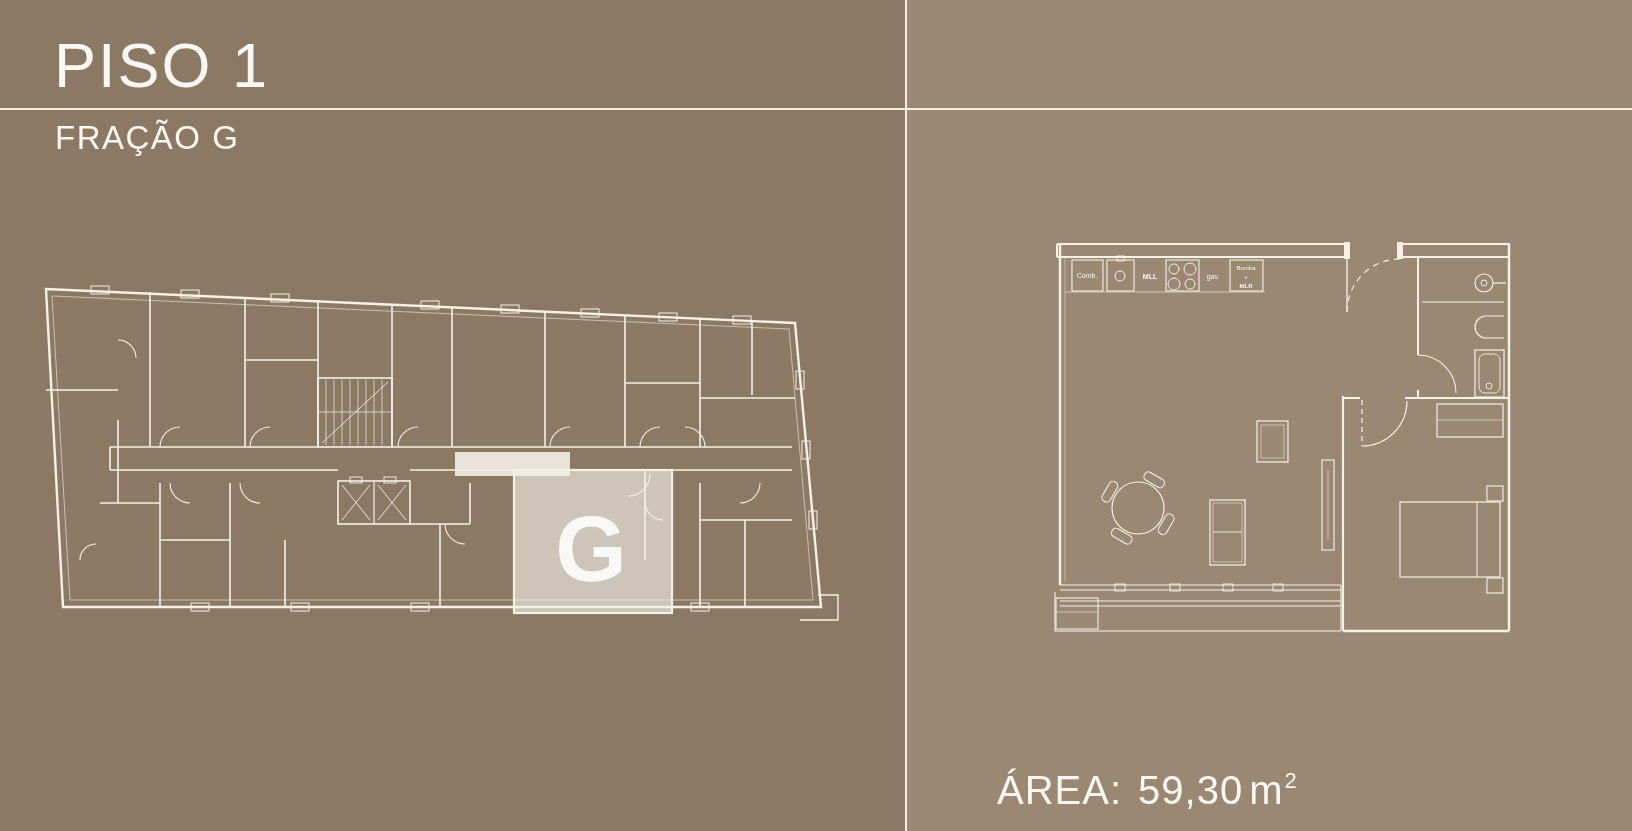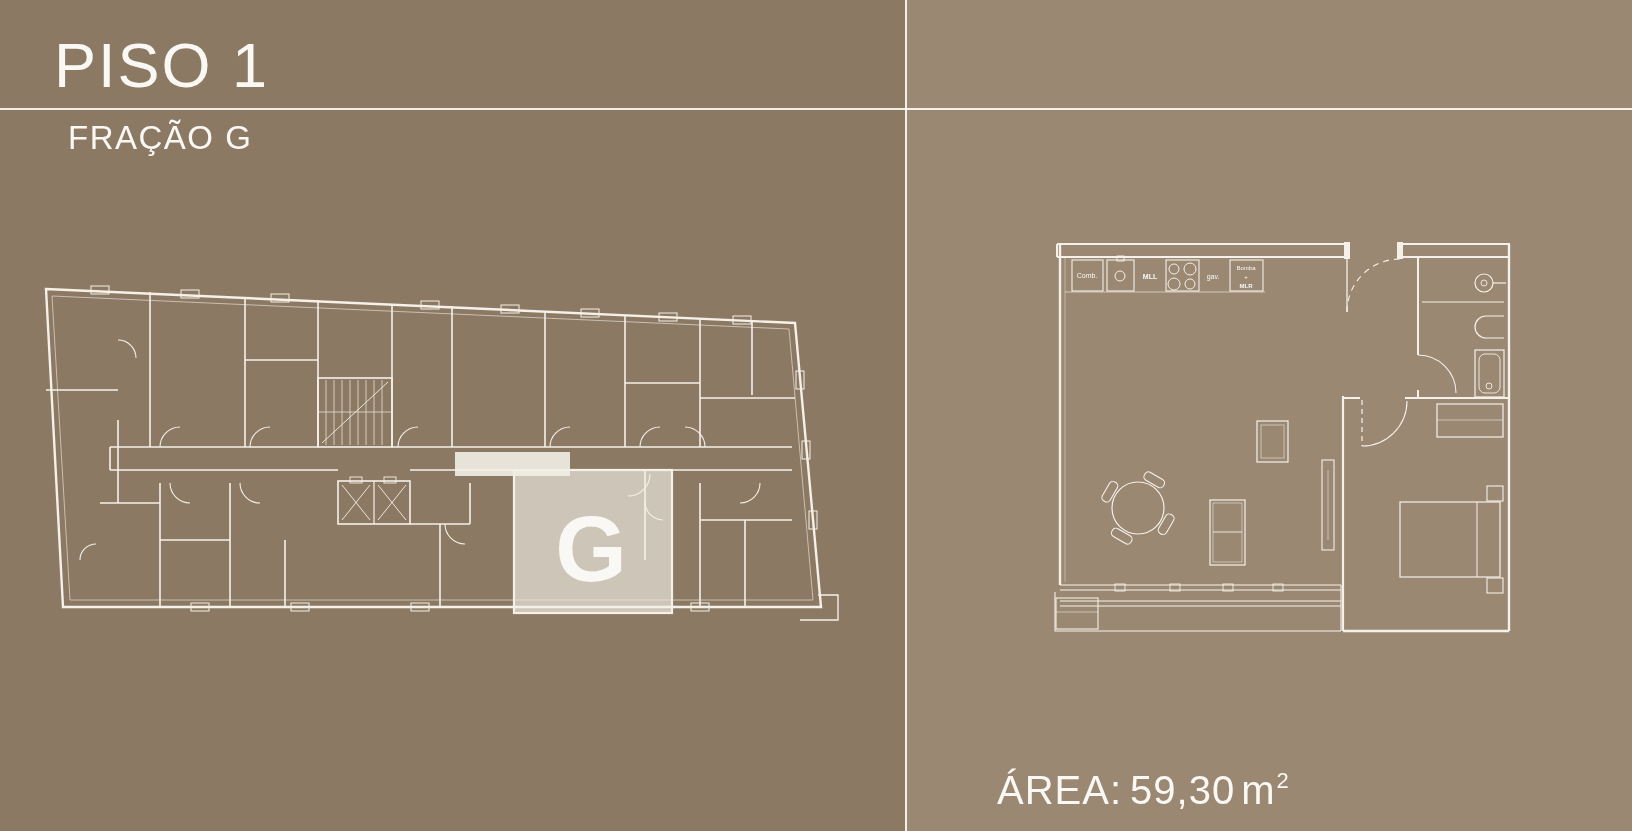--- a/index.html
+++ b/index.html
@@ -11,29 +11,29 @@
   }
   .stage{position:absolute;left:0;top:0;width:1308px;height:831px;}
   .right-bg{position:absolute;left:906px;top:0;width:726px;height:831px;background:#9a8872;}
   .h-div{position:absolute;left:0;top:108px;width:1632px;height:2px;background:rgba(250,248,243,.92);}
   .v-div{position:absolute;left:905px;top:0;width:2px;height:831px;background:rgba(250,248,243,.92);}
   .title{
     position:absolute;left:54px;top:34px;
     font-size:63px;font-weight:500;letter-spacing:2px;color:#faf8f4;line-height:1;
   }
   .subtitle{
-    position:absolute;left:68px;top:121px;
+    position:absolute;left:55px;top:121px;
     font-size:33px;font-weight:400;letter-spacing:1.5px;color:#faf8f4;line-height:1;
   }
   .area{
     position:absolute;left:997px;top:770px;
     font-size:40px;font-weight:500;letter-spacing:1px;color:#faf8f4;line-height:1;
     white-space:nowrap;
   }
-  .area .val{margin-left:8px;}
+  .area .val{margin-left:16px;}
   .area .unit{margin-left:6px;}
   .area .sup{font-size:22px;position:relative;top:-16px;margin-left:1px;}
   svg{position:absolute;overflow:visible;}
   svg text{
     font-family:"Liberation Sans", sans-serif;
     fill:#faf8f4;
   }
   .plan-stroke{stroke:#f5f1e9;fill:none;}
 </style>
 </head>

